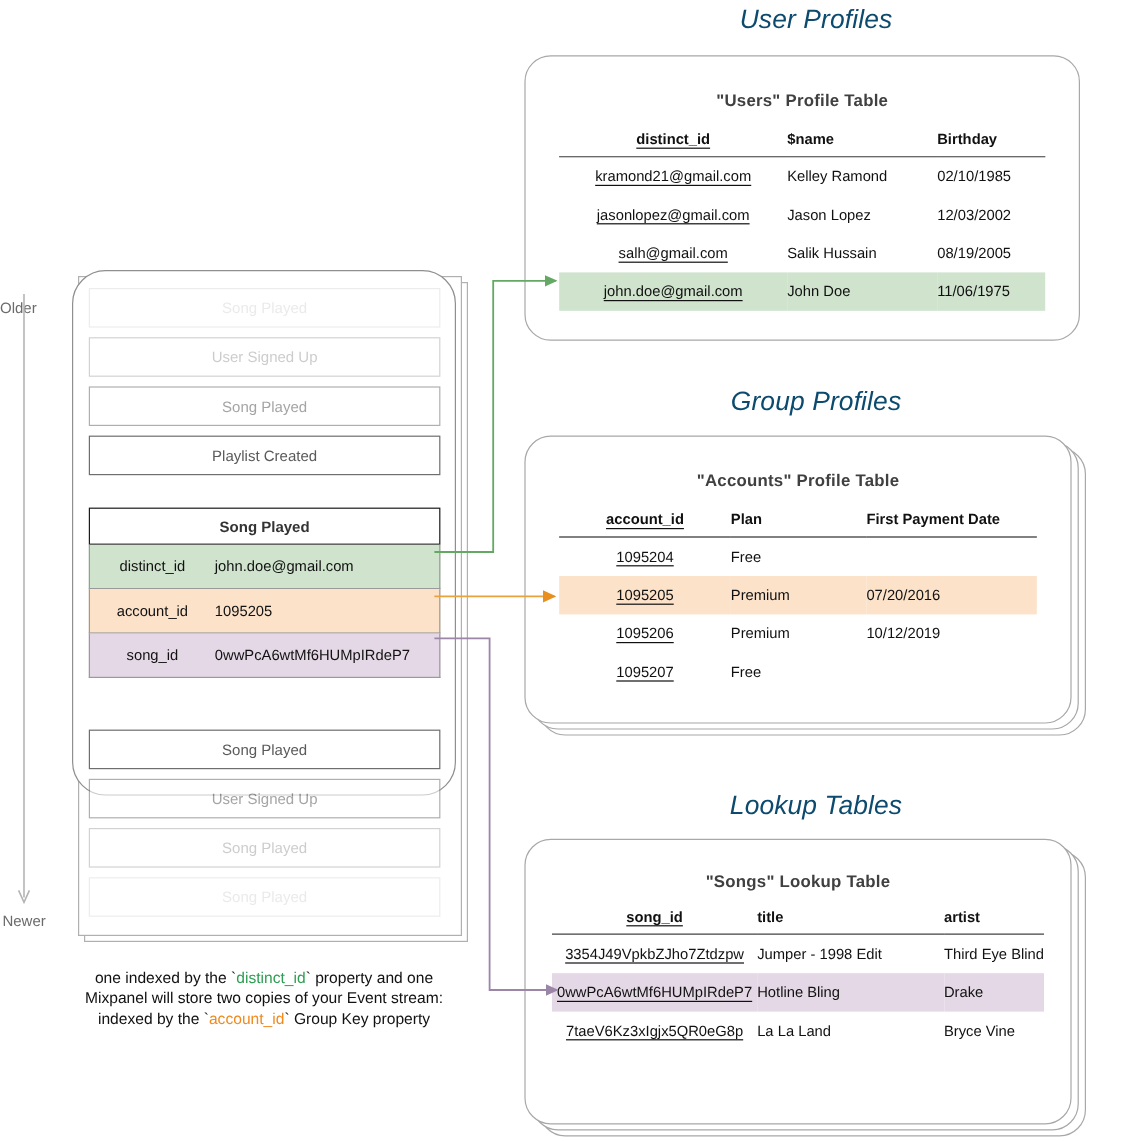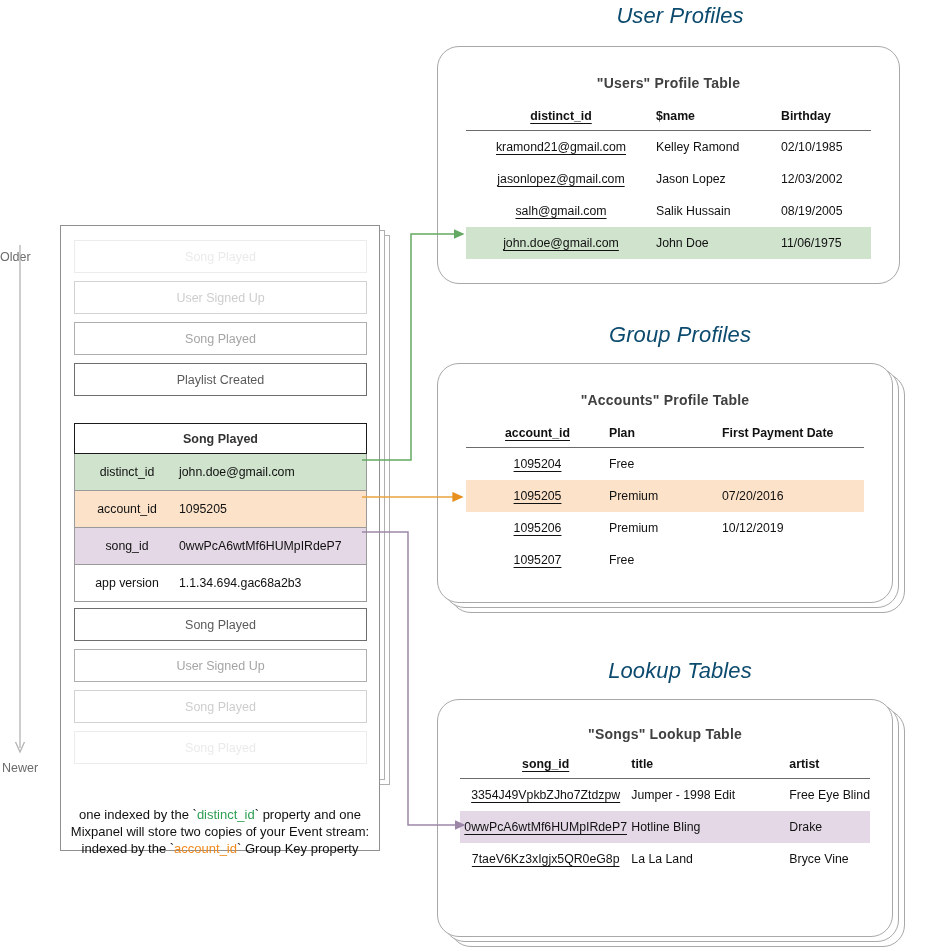--- a/index.html
+++ b/index.html
@@ -177,21 +177,21 @@
   <div class="section-title" style="left:430px; top:3px; width:500px;">User Profiles</div>
   <div class="section-title" style="left:430px; top:322px; width:500px;">Group Profiles</div>
   <div class="section-title" style="left:430px; top:658px; width:500px;">Lookup Tables</div>
 
   <div class="axis-label" style="left:0; top:222px;margin-top:28px;">Older</div>
   <div class="axis-label" style="left:2px; top:761px;">Newer</div>
 
   <div id="es-wrap" style="left:60px; top:225px; width:330px; height:560px;">
     <div class="es-shadow" style="left:10px; top:10px; width:320px; height:550px;"></div>
     <div class="es-shadow" style="left:5px; top:5px; width:320px; height:550px;"></div>
-    <div class="es-main" style="width:320px; height:626px;">
+    <div class="es-main" style="width:320px; height:438px;border-radius:28px;">
       <div id="events-above">
           <div class="ev fade3" style="top: 14px; width: 293px; height: 33px;">
             <span>Song Played</span>
           </div>
           <div class="ev fade2" style="top: 55px; width: 293px; height: 33px;">
             <span>User Signed Up</span>
           </div>
           <div class="ev fade1" style="top: 96px; width: 293px; height: 33px;">
             <span>Song Played</span>
           </div>
@@ -206,24 +206,20 @@
               <div class="pk">distinct_id</div>
               <div class="pv">john.doe@gmail.com</div>
             </div>
             <div class="prop-row bg-orange" style="height: 37px;">
               <div class="pk">account_id</div>
               <div class="pv">1095205</div>
             </div>
             <div class="prop-row bg-purple" style="height: 37px;">
               <div class="pk">song_id</div>
               <div class="pv">0wwPcA6wtMf6HUMpIRdeP7</div>
-            </div>
-            <div class="prop-row bg-white" style="height: 37px;">
-              <div class="pk">app version</div>
-              <div class="pv">1.1.34.694.gac68a2b3</div>
             </div>
           </div>
       </div>
       <div id="events-below">
           <div class="ev" style="top: 382px; width: 293px; height: 33px;">
             <span>Song Played</span>
           </div>
           <div class="ev fade1" style="top: 423px; width: 293px; height: 33px;">
             <span>User Signed Up</span>
           </div>
@@ -349,21 +345,21 @@
               <tr id="songs-head">
                 <th class="keycol"><span>song_id</span></th>
                 <th><span>title</span></th>
                 <th><span>artist</span></th>
               </tr>
             </thead>
           <tbody id="songs-body">
               <tr>
                 <td class="keycol"><span>3354J49VpkbZJho7Ztdzpw</span></td>
                 <td><span>Jumper - 1998 Edit</span></td>
-                <td><span>Free Eye Blind</span></td>
+                <td><span>Third Eye Blind</span></td>
               </tr>
               <tr class="hl-purple">
                 <td class="keycol"><span>0wwPcA6wtMf6HUMpIRdeP7</span></td>
                 <td><span>Hotline Bling</span></td>
                 <td><span>Drake</span></td>
               </tr>
               <tr>
                 <td class="keycol"><span>7taeV6Kz3xIgjx5QR0eG8p</span></td>
                 <td><span>La La Land</span></td>
                 <td><span>Bryce Vine</span></td>

